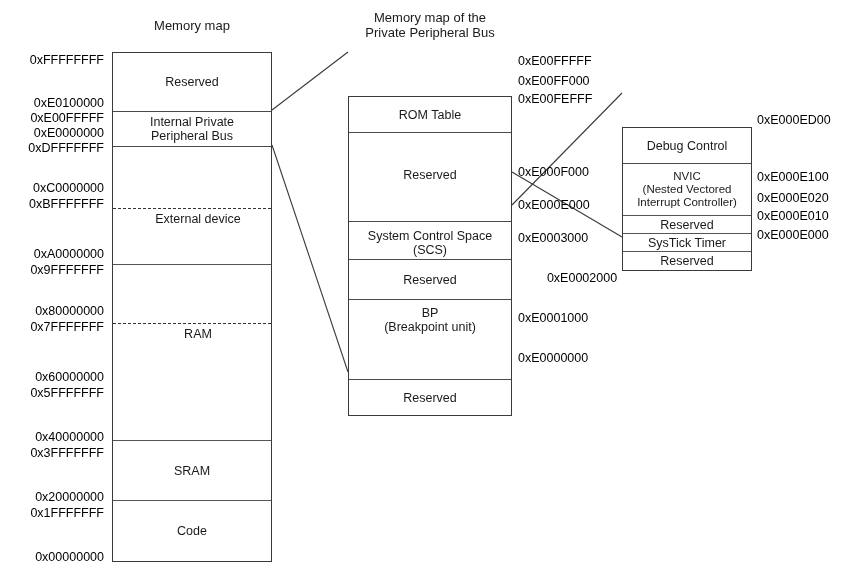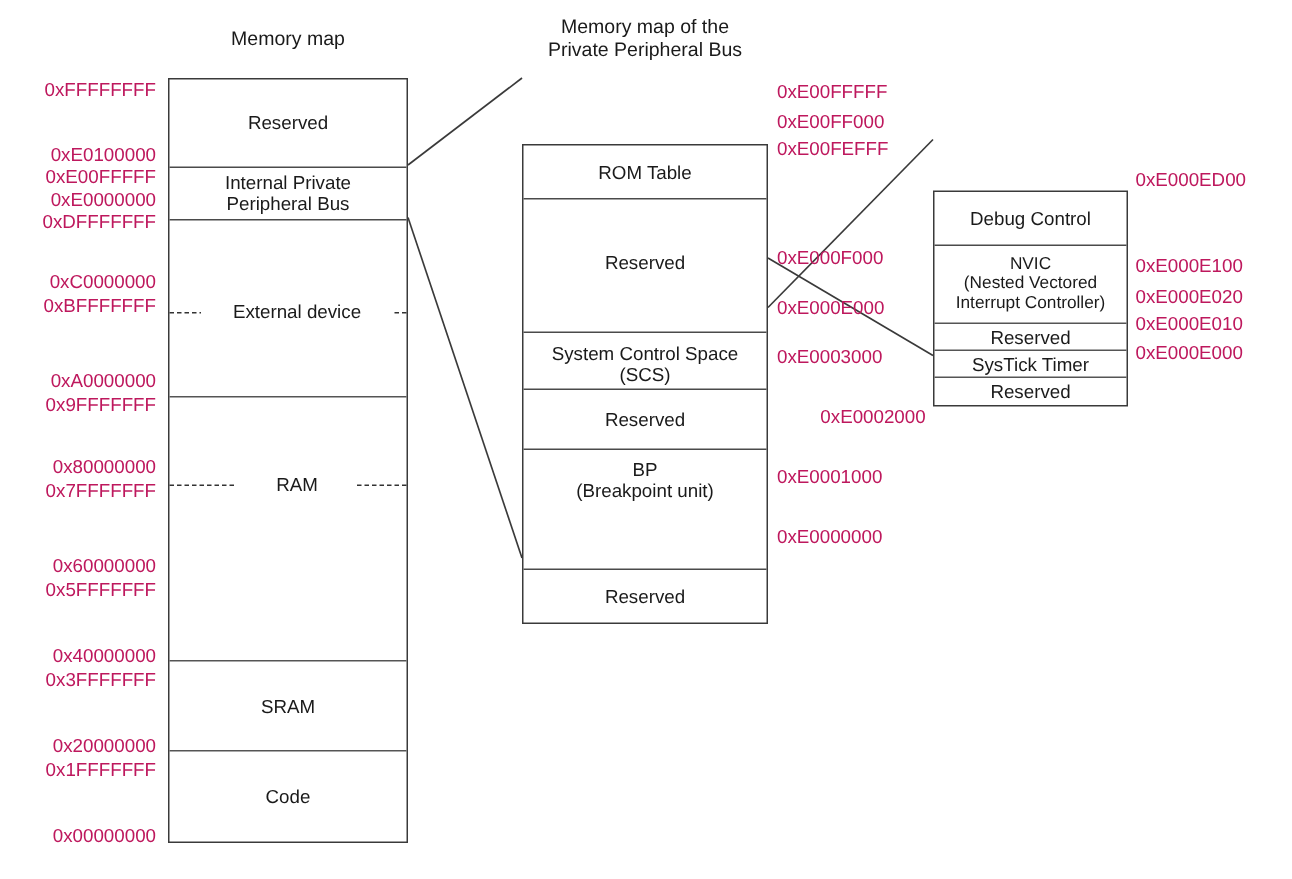--- a/index.html
+++ b/index.html
@@ -60,41 +60,42 @@
     border-top: 1px solid #555;
   }
   .region.thick-top {
     border-top: 1.6px solid #4a4a4a;
   }
   .addr {
     position: absolute;
     font-size: 12.5px;
     line-height: 13px;
     white-space: nowrap;
-    color: #be185d;
+    color: #000000;
   }
   .addr.right-align {
     text-align: right;
   }
   .addr.left-align {
     text-align: left;
   }
   .dashline {
     position: absolute;
     height: 0;
     border-top: 1px dashed #333;
   }
   .region-label-over {
     position: absolute;
     background: #ffffff;
     font-size: 12.5px;
     line-height: 14px;
     text-align: center;
     padding: 0 6px;
     color: #1a1a1a;
+    margin-top: 11px;
   }
 </style>
 </head>
 <body>
 
 <div class="stage">
 
   <svg class="connectors" viewBox="0 0 861 586" xmlns="http://www.w3.org/2000/svg">
 
     <line x1="272" y1="110" x2="348" y2="52" stroke="#3a3a3a" stroke-width="1.1"></line>

